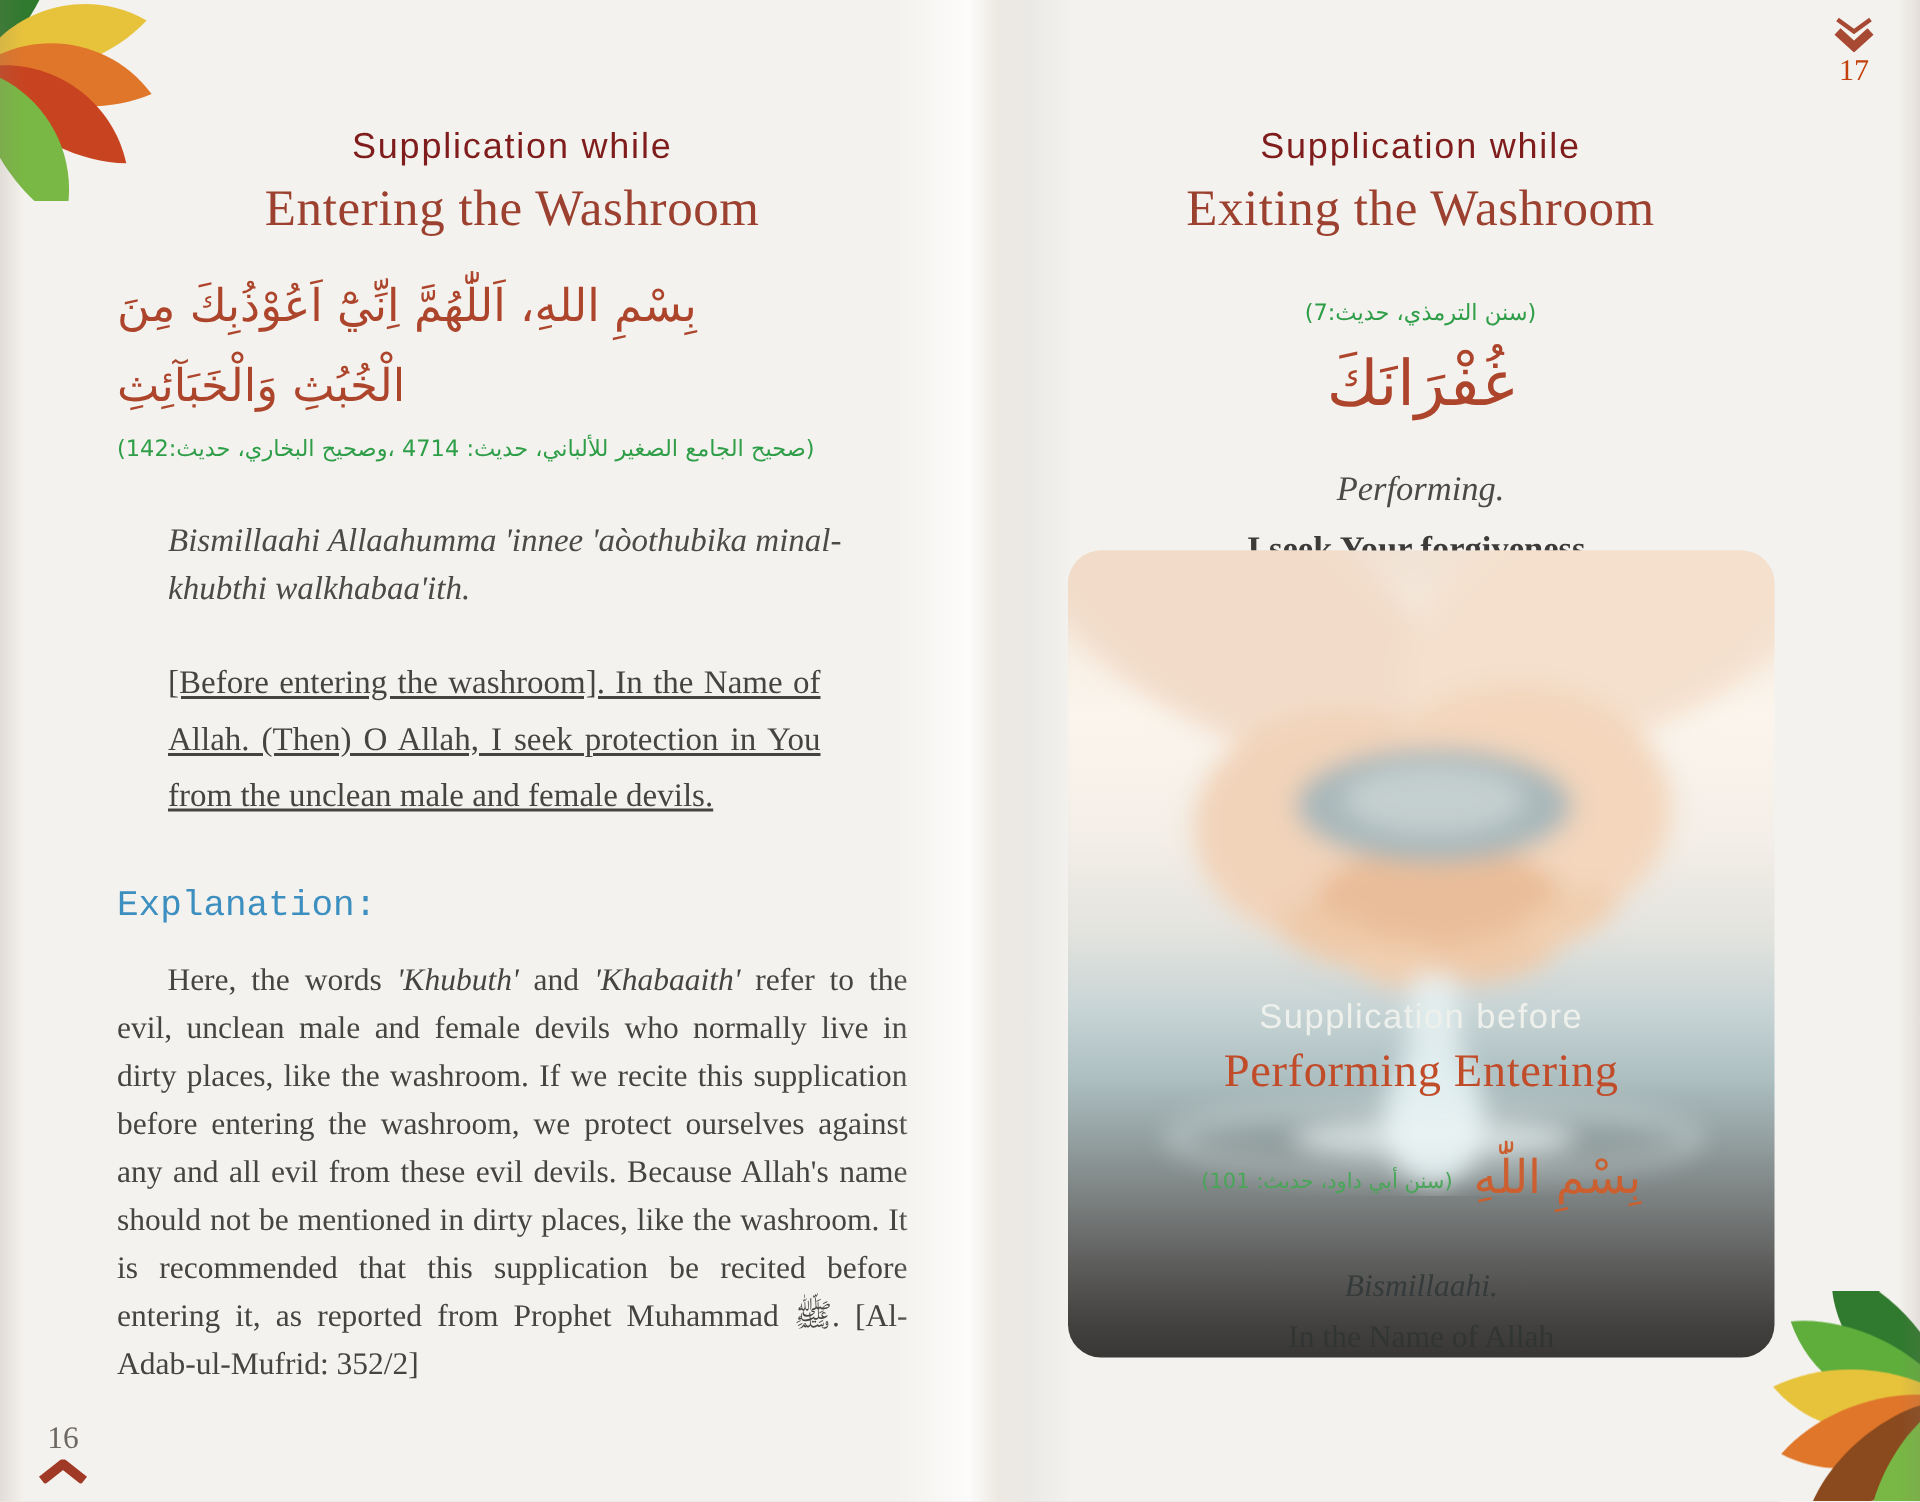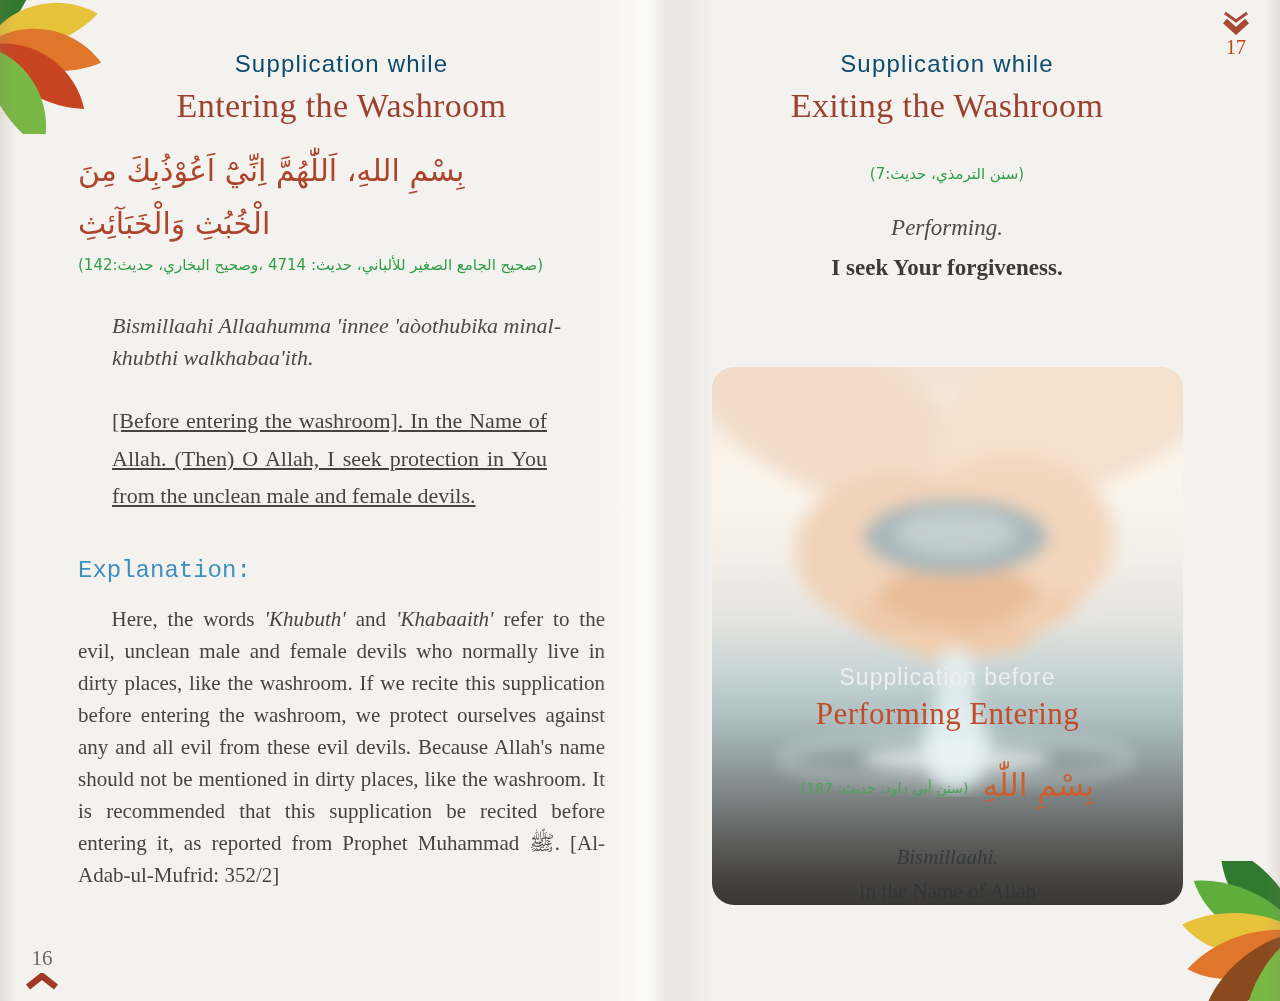--- a/index.html
+++ b/index.html
@@ -21,23 +21,23 @@
     background:linear-gradient(270deg, rgba(140,120,110,.16), rgba(0,0,0,0)); pointer-events:none;}
 
   .page { position:absolute; top:0; width:640px; height:100%; }
   .page-left { left:0; }
   .page-right { left:640px; }
 
   .lp-content { position:absolute; left:78px; top:0; width:527px; }
   .rp-content { position:absolute; left:52px; top:0; width:510px; }
 
   .title-top {
-    margin-top:50px; text-align:center;
+    margin-top:84px; text-align:center;
     font-family:"Liberation Sans", sans-serif; font-weight:300;
-    font-size:24px; color:#0c4a6e; letter-spacing:1.2px;
+    font-size:24px; color:#7f1d1d; letter-spacing:1.2px;
   }
   .title-main {
     margin-top:9px; text-align:center;
     font-size:34px; color:#9c4130; letter-spacing:.4px;
   }
   .arabic { font-family:"DejaVu Sans", sans-serif; direction:rtl; unicode-bidi:plaintext; }
   .dua-arabic {
     margin-top:20px; text-align:left;
     font-size:30px; line-height:1.75; color:#ad452c;
   }
@@ -148,20 +148,21 @@
         <path d="M6 11 L17 21 L28 11" fill="none" stroke="#a84a33" stroke-width="6"></path>
       </svg>
       <span>17</span>
     </div>
 
     <div class="rp-content">
       <div class="title-top">Supplication while</div>
       <div class="title-main">Exiting the Washroom</div>
       <div class="arabic-row">
         <span class="ref-inline arabic">(سنن الترمذي، حديث:7)</span>
+        <span class="arabic-big arabic">غُفْرَانَكَ</span>
       </div>
       <div class="ghuf">Performing.</div>
       <div class="forgive">I seek Your forgiveness.</div>
     </div>
 
     <div class="photo">
       <svg class="hands" width="471" height="430" viewBox="0 0 471 430">
         <defs>
           <filter id="soft" x="-30%" y="-30%" width="160%" height="160%">
             <feGaussianBlur stdDeviation="8"></feGaussianBlur>
@@ -182,21 +183,21 @@
           <path d="M230 282 L258 282 L268 392 L220 392 Z" fill="#e6f1f2" opacity="0.85"></path>
           <ellipse cx="244" cy="378" rx="34" ry="46" fill="#e2f0f1" opacity="0.9"></ellipse>
           <ellipse cx="244" cy="392" rx="95" ry="14" fill="#edf5f5" opacity="0.7"></ellipse>
           <ellipse cx="244" cy="392" rx="175" ry="24" fill="none" stroke="#e7f2f2" stroke-width="6" opacity="0.55"></ellipse>
         </g>
       </svg>
 
       <div class="pc pc-top">Supplication before</div>
       <div class="pc pc-main">Performing Entering</div>
       <div class="pc pc-arabic-row">
-        <span class="pc-ref arabic">(سنن أبي داود، حديث: 187)</span>
+        <span class="pc-ref arabic">(سنن أبي داود، حديث: 101)</span>
         <span class="pc-arabic arabic">بِسْمِ اللّٰهِ</span>
       </div>
       <div class="pc pc-translit">Bismillaahi.</div>
       <div class="pc pc-translation">In the Name of Allah</div>
     </div>
 
     <svg class="leaves leaves-br" width="120" height="160" viewBox="0 0 120 160">
       <g transform="translate(128,72)">
         <path d="M0 0 C 28 -34, 82 -40, 118 -8 C 84 16, 30 18, 0 0 Z" fill="#2f7a2e" transform="rotate(232)"></path>
         <path d="M0 0 C 28 -34, 82 -40, 118 -8 C 84 16, 30 18, 0 0 Z" fill="#5fae3c" transform="rotate(210)"></path>

